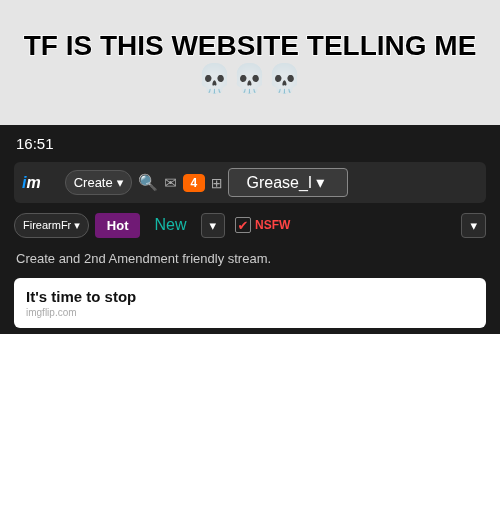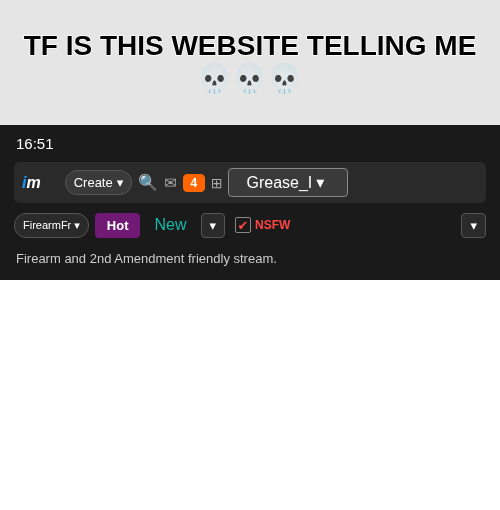--- a/index.html
+++ b/index.html
@@ -344,16 +344,20 @@
       <div class="nsfw-check">
         <span class="nsfw-check-inner">✔</span>
       </div>
       <span class="nsfw-label">NSFW</span>
     </div>
     <button class="dropdown-btn2">
       <span>▾</span>
     </button>
   </div>
 
-  <div class="stream-desc">Firearm and 2nd Amendment friendly stream.</div>
-
+  <div class="stream-desc">Create and 2nd Amendment friendly stream.</div>
+
+  <div class="post-preview">
+    <div class="post-title">It's time to stop</div>
+    <div class="post-source">imgflip.com</div>
+  </div>
 
 </div>
 
 </body></html>

